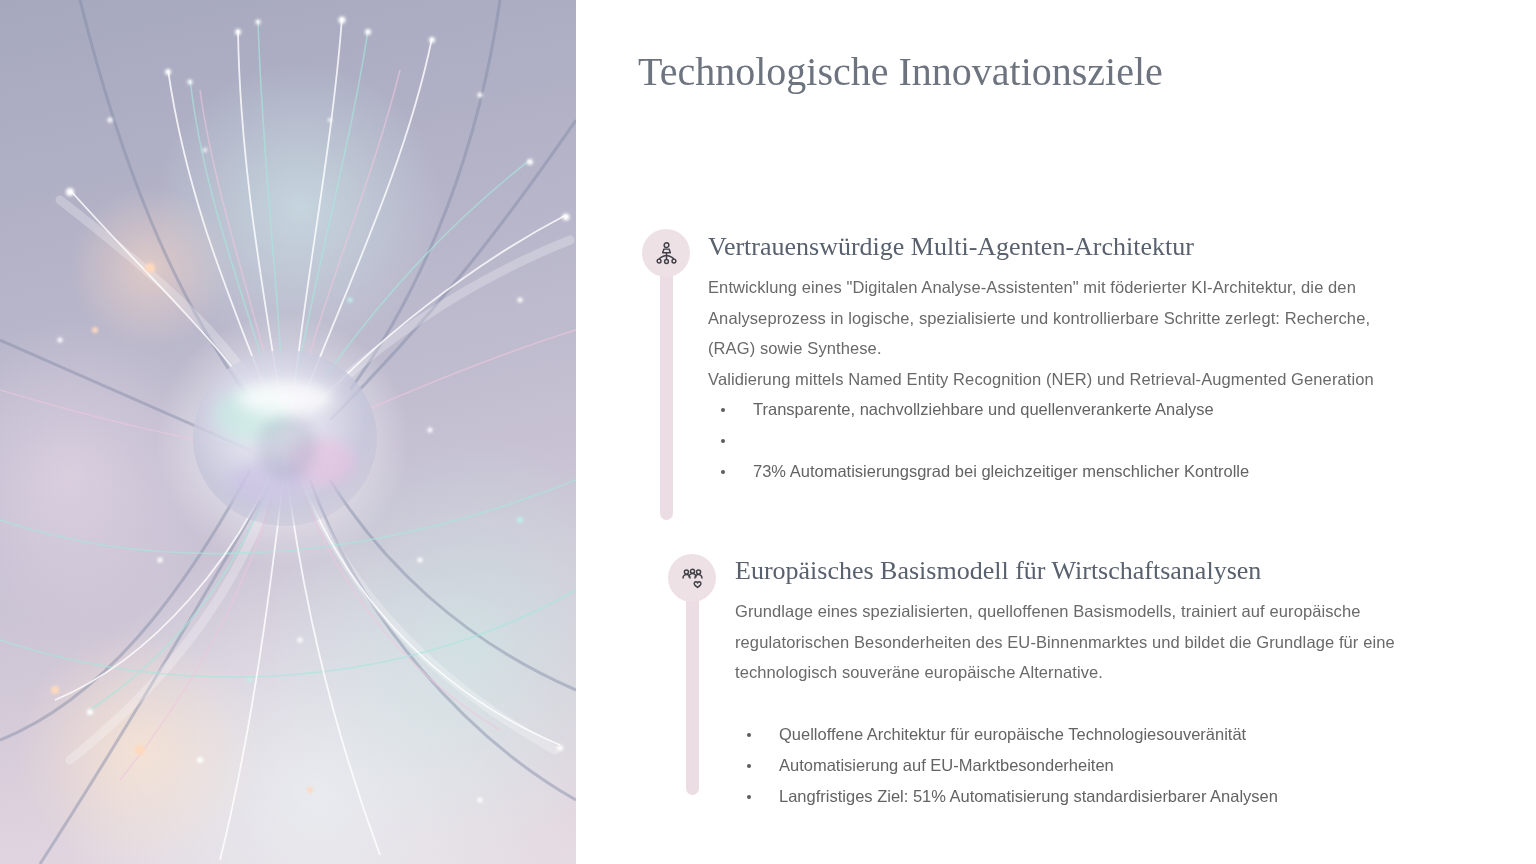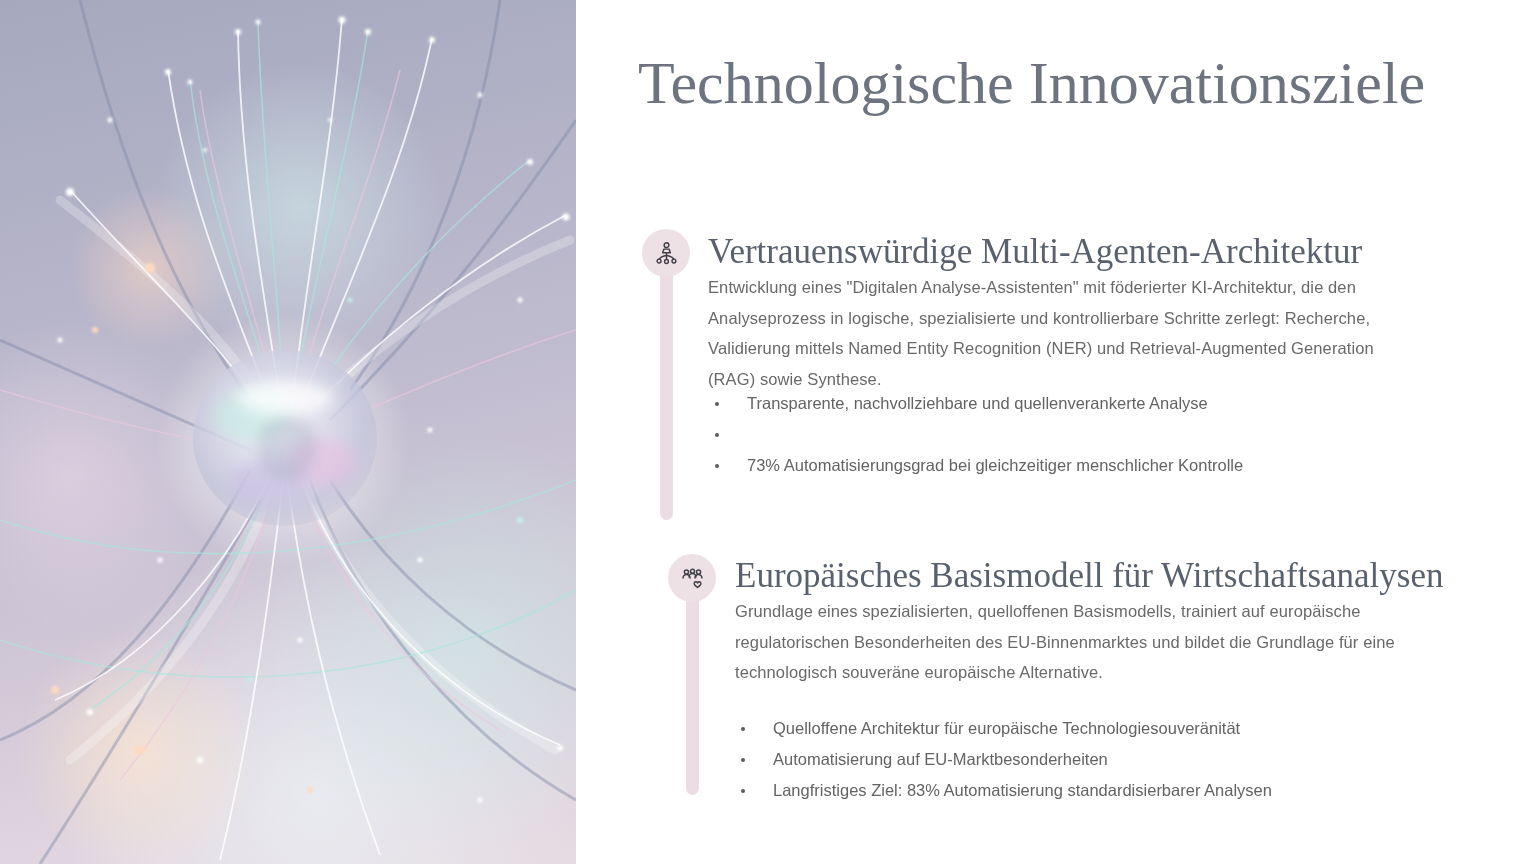--- a/index.html
+++ b/index.html
@@ -34,21 +34,21 @@
   }
   .hero svg { position: absolute; inset: 0; }
 
   
   .page-title {
     position: absolute;
     left: 638px; top: 50px;
     width: 860px;
     font-family: "Liberation Serif", serif;
     font-weight: 400;
-    font-size: 60px;
+    font-size: 40px;
     line-height: 1.12;
     color: #6d747f;
     white-space: nowrap;
   }
 
   .tl-circle {
     position: absolute;
     width: 48px; height: 48px;
     border-radius: 50%;
     background: #eee1e6;
@@ -64,42 +64,42 @@
   }
   .c1 { left: 642px; top: 229px; }
   .b1 { left: 660px; top: 253px; height: 267px; }
   .c2 { left: 668px; top: 554px; }
   .b2 { left: 686px; top: 578px; height: 217px; }
 
   .sec-heading {
     position: absolute;
     font-family: "Liberation Serif", serif;
     font-weight: 400;
-    font-size: 35px;
+    font-size: 26px;
     color: #59616e;
     white-space: nowrap;
   }
   .h1 { left: 708px; top: 232px; }
   .h2 { left: 735px; top: 556px; }
 
   .sec-body {
     position: absolute;
     font-size: 16.5px;
     line-height: 30.5px;
     color: #696969;
     letter-spacing: 0.1px;
   }
   .p1 { left: 708px; top: 272px; width: 760px; }
   .p2 { left: 735px; top: 596px; width: 760px; }
   .sec-body div { white-space: nowrap; }
 
   .sec-bullets {
     position: absolute;
     list-style: none;
-    margin: 4px; padding: 0;
+    margin: 10px; padding: 0;
     font-size: 16.5px;
     color: #636363;
   }
   .u1 { left: 711px; top: 384px; }
   .u2 { left: 737px; top: 709px; }
   .sec-bullets li {
     height: 31px;
     display: flex;
     align-items: center;
     white-space: nowrap;
@@ -246,22 +246,22 @@
       <path d="M12,13.8 C15,14.3 17.4,15.3 18.4,16.9"></path>
       <circle cx="5.4" cy="18.7" r="1.7"></circle>
       <circle cx="12" cy="19.1" r="1.7"></circle>
       <circle cx="18.6" cy="18.7" r="1.7"></circle>
     </svg>
   </div>
   <div class="sec-heading h1">Vertrauenswürdige Multi-Agenten-Architektur</div>
   <div class="sec-body p1">
     <div>Entwicklung eines "Digitalen Analyse-Assistenten" mit föderierter KI-Architektur, die den</div>
     <div>Analyseprozess in logische, spezialisierte und kontrollierbare Schritte zerlegt: Recherche,</div>
+    <div>(RAG) sowie Synthese.</div>
     <div>Validierung mittels Named Entity Recognition (NER) und Retrieval-Augmented Generation</div>
-    <div>(RAG) sowie Synthese.</div>
   </div>
   <ul class="sec-bullets u1">
     <li>
         <span class="bullet-dot"></span>
         <span>Transparente, nachvollziehbare und quellenverankerte Analyse</span>
       </li>
     <li>
         <span class="bullet-dot"></span>
       </li>
     <li>
@@ -292,17 +292,17 @@
     <li>
         <span class="bullet-dot"></span>
         <span>Quelloffene Architektur für europäische Technologiesouveränität</span>
       </li>
     <li>
         <span class="bullet-dot"></span>
         <span>Automatisierung auf EU-Marktbesonderheiten</span>
       </li>
     <li>
         <span class="bullet-dot"></span>
-        <span>Langfristiges Ziel: 83% Automatisierung standardisierbarer Analysen</span>
+        <span>Langfristiges Ziel: 51% Automatisierung standardisierbarer Analysen</span>
       </li>
   </ul>
 
 </div>
 
 </body></html>

